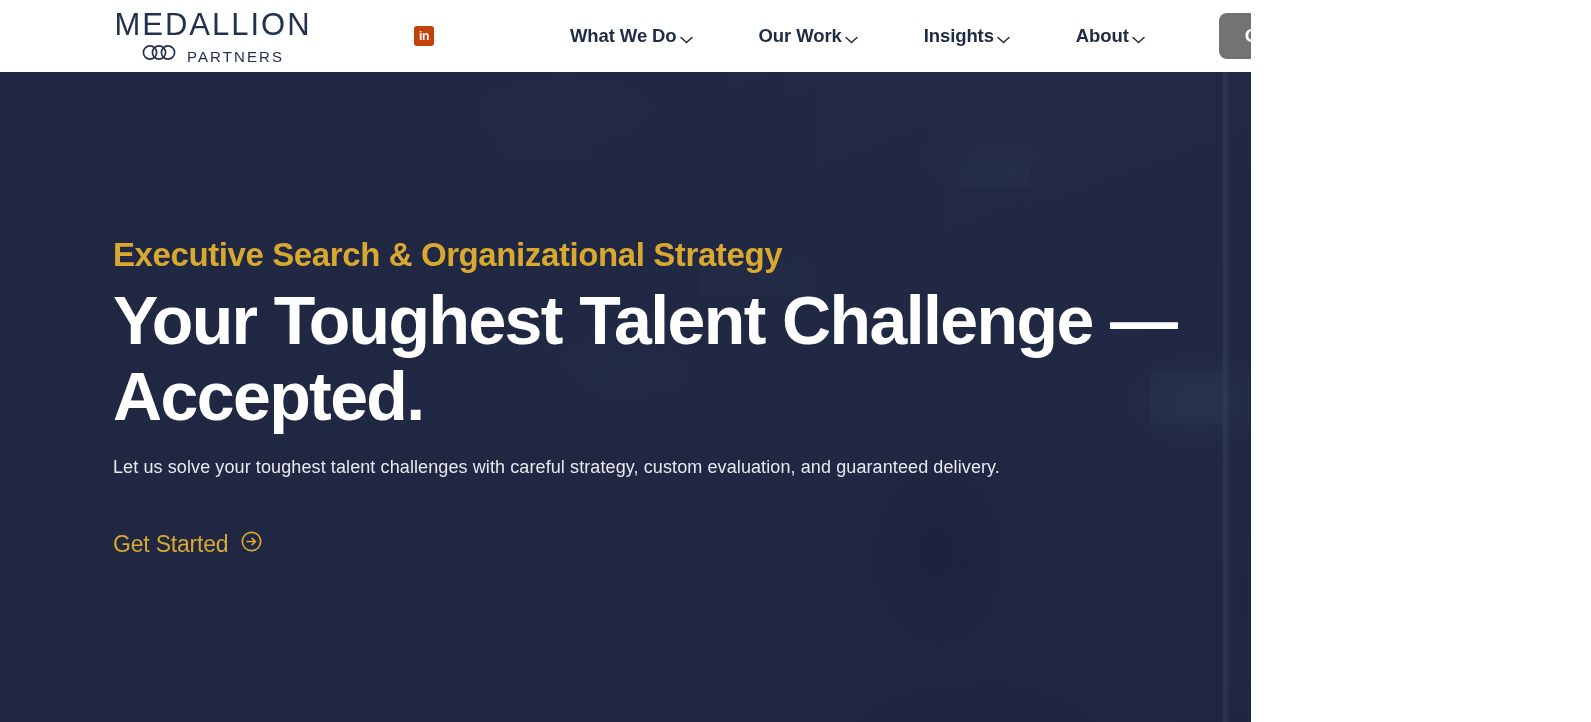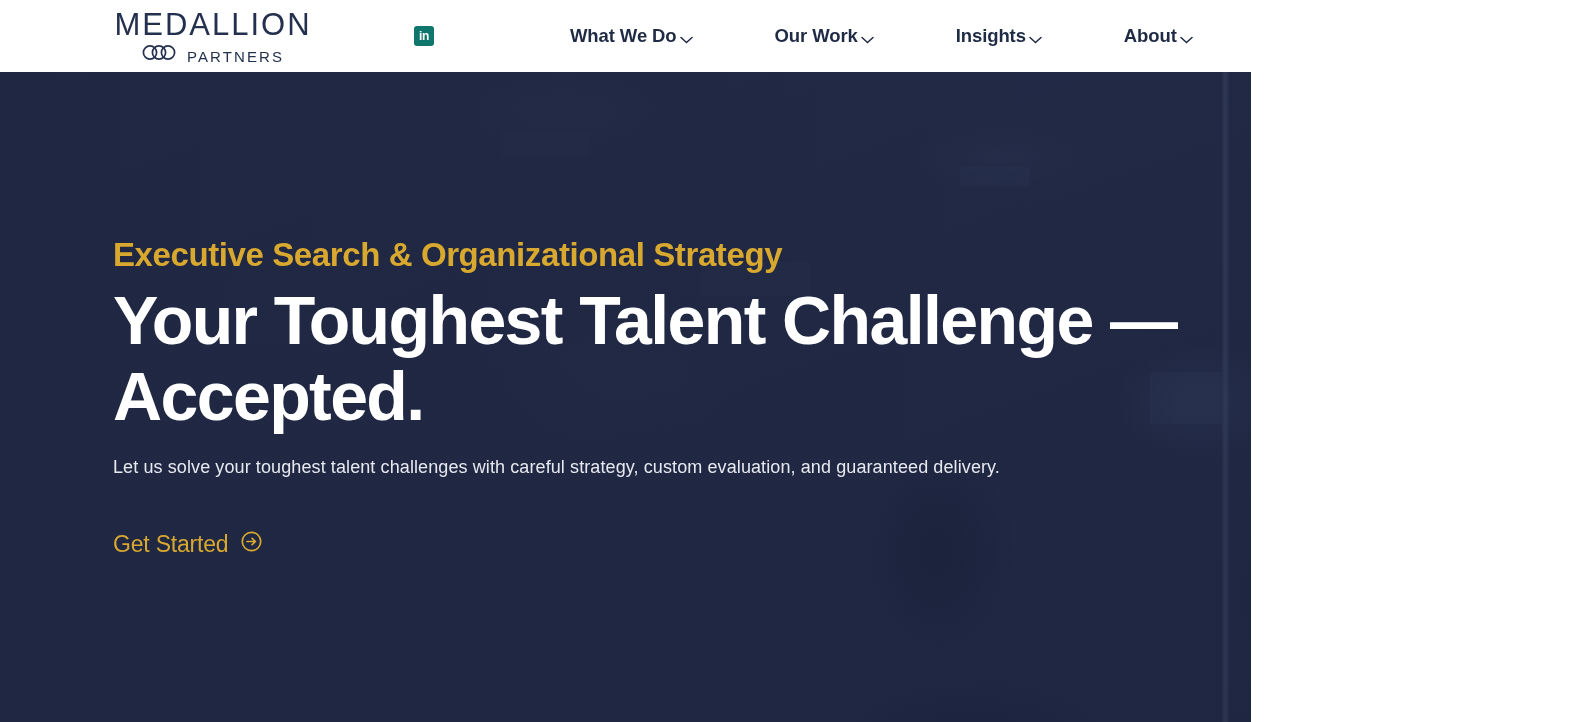--- a/index.html
+++ b/index.html
@@ -37,32 +37,32 @@
     font-size:15px; letter-spacing:2.1px; font-weight:400;
     color:#23304e; line-height:1; white-space:nowrap;
   }
 
   .nav-social {
     margin-left:98px;
     display:flex; align-items:center;
   }
   .li-icon {
     width:20px; height:20px; border-radius:3px;
-    background:#0f766e;
+    background:#c2410c;
     display:flex; align-items:center; justify-content:center;
     color:#ffffff; font-size:12px; font-weight:700;
     line-height:1; letter-spacing:-0.3px;
     font-family:"Liberation Sans", sans-serif;
     cursor:pointer;
   }
 
   .nav {
     display:flex; align-items:center;
     margin-left:136px;
-    gap:16px;
+    gap:0;
   }
   .nav-item {
     display:flex; align-items:center; gap:3px;
     color:#1f2a44;
     font-size:18.5px; font-weight:700;
     letter-spacing:-0.1px;
     cursor:pointer; white-space:nowrap;
     padding:0 0;
   }
   .nav-item + .nav-item { margin-left:66px; }

